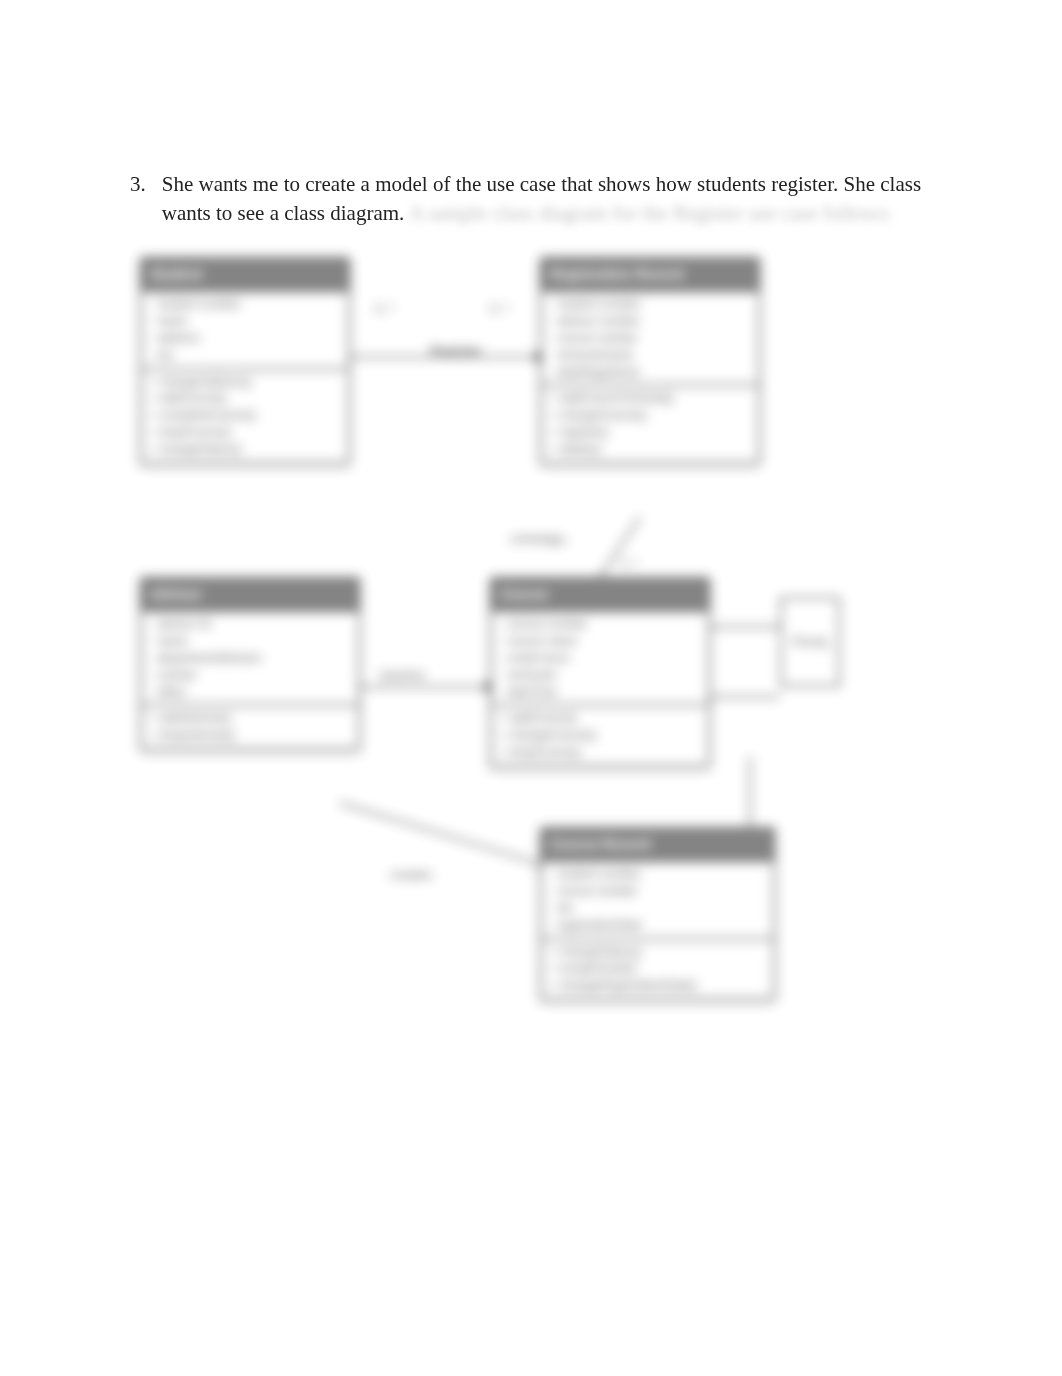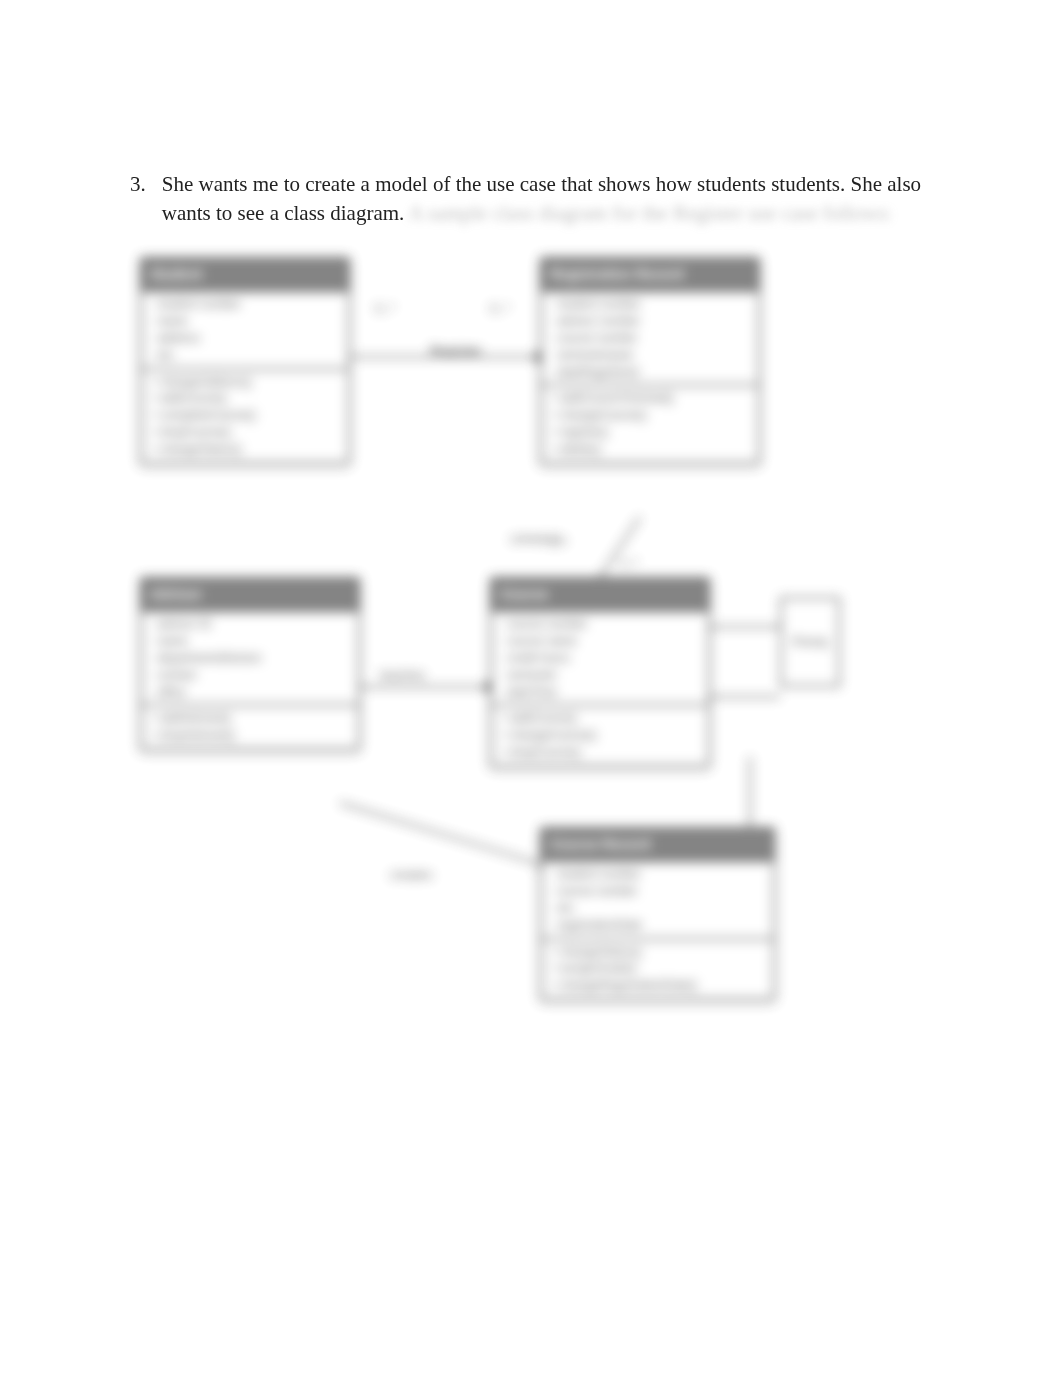--- a/index.html
+++ b/index.html
@@ -90,21 +90,21 @@
       color: #555;
       font-family: Arial, sans-serif;
     }
   </style>
 </head>
 <body>
 
 <div class="question-block">
   <div class="q-num">3.</div>
   <div class="q-text">
-    <span>She wants me to create a model of the use case that shows how students students. She also wants to see a class diagram.</span>
+    <span>She wants me to create a model of the use case that shows how students register. She class wants to see a class diagram.</span>
     <span class="blurred-suffix">A sample class diagram for the Register  use case follows:</span>
   </div>
 </div>
 
 <div class="diagram-wrap">
 
   <svg class="connectors">
 
     <line x1="210" y1="110" x2="400" y2="110" stroke="#555" stroke-width="2"></line>
     <polygon points="395,104 410,110 395,116" fill="#555"></polygon>

